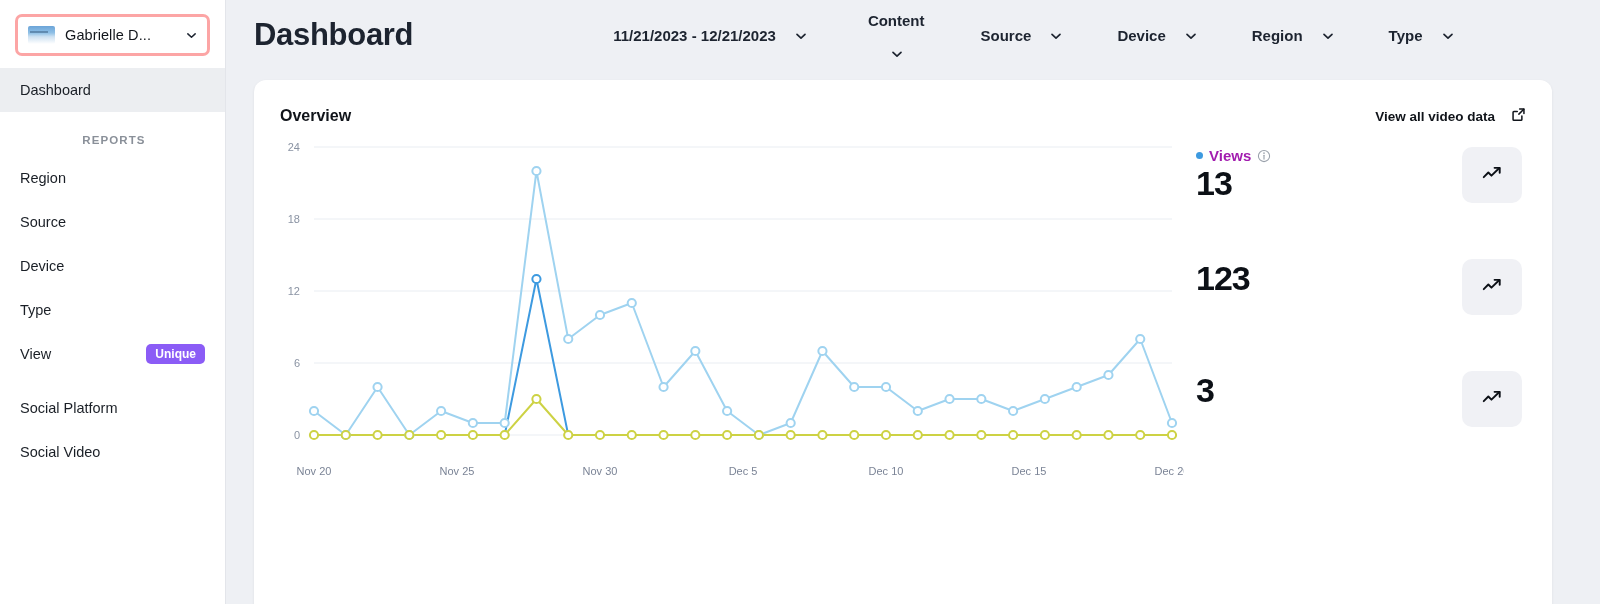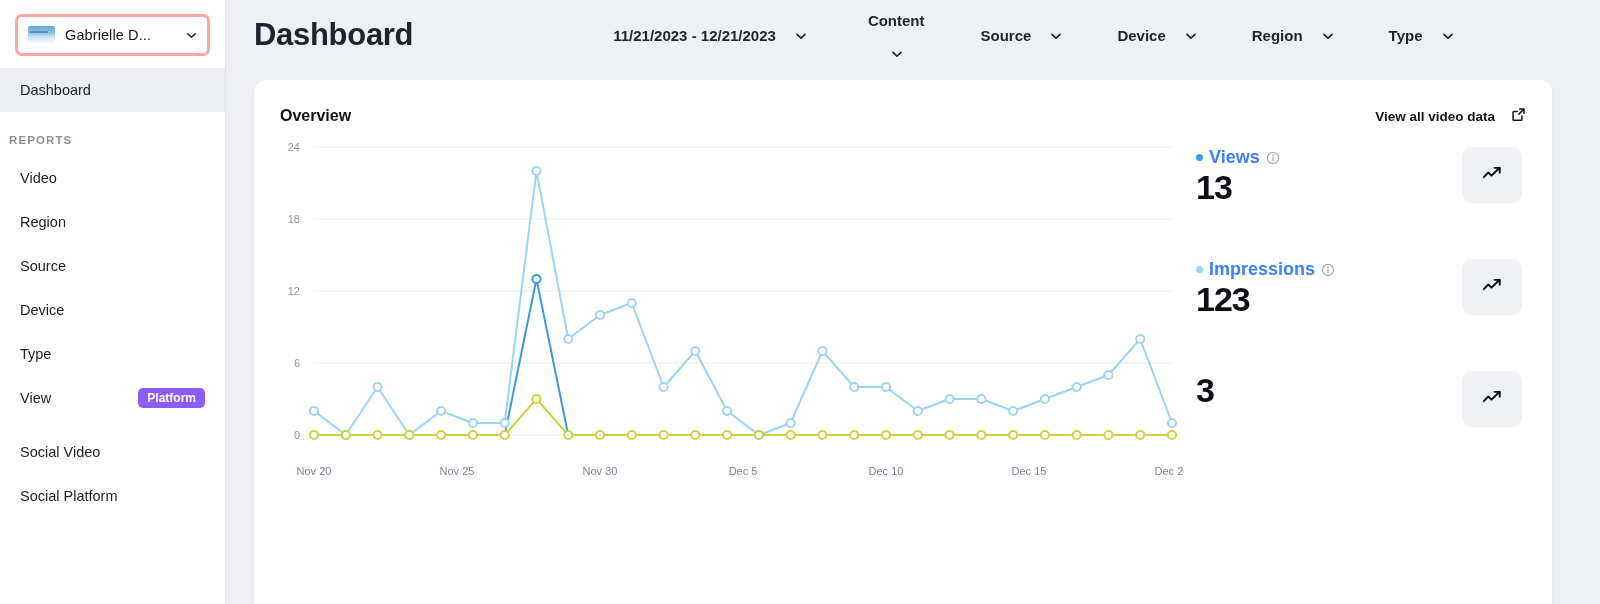--- a/index.html
+++ b/index.html
@@ -50,23 +50,23 @@
   .chev { width: 11px; height: 11px; flex: 0 0 auto; }
   .chev svg { display: block; }
 
   .nav-item {
     height: 44px; display: flex; align-items: center;
     padding: 0 20px; font-size: 14.5px; color: #1a1f26;
     cursor: pointer; position: relative;
   }
   .nav-item.active { background: #eceef1; }
   .nav-section {
-    padding: 22px 20px 10px 9px;
+    padding: 22px 20px 10px 23px;
     font-size: 11.5px; letter-spacing: 1.1px;
-    color: #8a9099; font-weight: 600;
+    color: #8a9099; font-weight: 600; text-align: center;
   }
   .badge-upgrade {
     margin-left: auto;
     background: #8b5cf6; color: #fff;
     font-size: 12px; font-weight: 700;
     border-radius: 5px; padding: 4px 9px;
     line-height: 1;
     cursor: pointer;
   }
   .nav-gap { height: 10px; }
@@ -119,21 +119,21 @@
   .chart-svg { position: absolute; left: 0; top: 0; }
 
   .metrics {
     flex: 1 1 auto; position: relative;
     padding: 22px 0 0 0;
   }
   .metric { display: flex; align-items: flex-start; height: 112px; padding-left: 12px; }
   .metric-text { flex: 1 1 auto; }
   .metric-label-row { display: flex; align-items: center; gap: 6px; }
   .dot { width: 7px; height: 7px; border-radius: 50%; display: inline-block; }
-  .metric-label { font-size: 18px; font-weight: 700; color: #3b82f6; }
+  .metric-label { font-size: 15px; font-weight: 700; color: #a21caf; }
   .info-ico { width: 14px; height: 14px; display: inline-block; }
   .metric-value {
     font-size: 34px; font-weight: 700; color: #0c1016;
     letter-spacing: -1px; margin-top: 2px; line-height: 1;
   }
   .trend-btn {
     width: 60px; height: 56px; border-radius: 10px;
     background: #f0f1f5;
     display: flex; align-items: center; justify-content: center;
     margin-right: 30px; flex: 0 0 60px;
@@ -165,44 +165,41 @@
       </div>
     </div>
 
     <div class="nav-item active">
       <span>Dashboard</span>
     </div>
 
     <div class="nav-section">REPORTS</div>
 
     <div class="nav-item">
-      <span>Video</span>
-    </div>
-    <div class="nav-item">
       <span>Region</span>
     </div>
     <div class="nav-item">
       <span>Source</span>
     </div>
     <div class="nav-item">
       <span>Device</span>
     </div>
     <div class="nav-item">
       <span>Type</span>
     </div>
     <div class="nav-item">
       <span>View</span>
-      <span class="badge-upgrade">Platform</span>
+      <span class="badge-upgrade">Unique</span>
     </div>
     <div class="nav-gap"></div>
     <div class="nav-item">
+      <span>Social Platform</span>
+    </div>
+    <div class="nav-item">
       <span>Social Video</span>
-    </div>
-    <div class="nav-item">
-      <span>Social Platform</span>
     </div>
   </aside>
 
   <section class="main">
 
     <div class="mapstrip">
       <svg width="1374" height="380" viewBox="0 0 1374 380" fill="none">
         <g stroke="#a8d5ef" stroke-width="1.1" fill="#e3f2fb">
           <path d="M656 318c14-5 36-6 52-2 12 3 20 9 16 14-5 7-26 8-44 5-16-3-31-10-24-17z"></path>
           <path d="M678 296c9-3 22-3 30 0 6 3 5 7-3 8-11 2-30-3-27-8z"></path>
@@ -411,31 +408,20 @@
                 <svg viewBox="0 0 24 24" width="22" height="22">
                     <path d="M3 16.5l5-5 3.4 3.4L20 6.6" fill="none" stroke="#0c1016" stroke-width="2.1" stroke-linecap="round" stroke-linejoin="round"></path>
                     <path d="M14.8 6.4H20.4v5.4" fill="none" stroke="#0c1016" stroke-width="2.1" stroke-linecap="round" stroke-linejoin="round"></path>
                   </svg>
               </span>
             </div>
           </div>
 
           <div class="metric">
             <div class="metric-text">
-              <div class="metric-label-row">
-                <span class="dot" id="dot1" style="background: rgb(159, 211, 240);"></span>
-                <span class="metric-label">Impressions</span>
-                <span class="info-ico">
-                  <svg viewBox="0 0 16 16" width="14" height="14">
-                      <circle cx="8" cy="8" r="6.4" fill="none" stroke="#9aa1ab" stroke-width="1.2"></circle>
-                      <circle cx="8" cy="4.8" r=".95" fill="#9aa1ab"></circle>
-                      <path d="M8 7.1v4.4" stroke="#9aa1ab" stroke-width="1.3" stroke-linecap="round"></path>
-                    </svg>
-                </span>
-              </div>
               <div class="metric-value">123</div>
             </div>
             <div class="trend-btn">
               <span>
                 <svg viewBox="0 0 24 24" width="22" height="22">
                     <path d="M3 16.5l5-5 3.4 3.4L20 6.6" fill="none" stroke="#0c1016" stroke-width="2.1" stroke-linecap="round" stroke-linejoin="round"></path>
                     <path d="M14.8 6.4H20.4v5.4" fill="none" stroke="#0c1016" stroke-width="2.1" stroke-linecap="round" stroke-linejoin="round"></path>
                   </svg>
               </span>
             </div>

